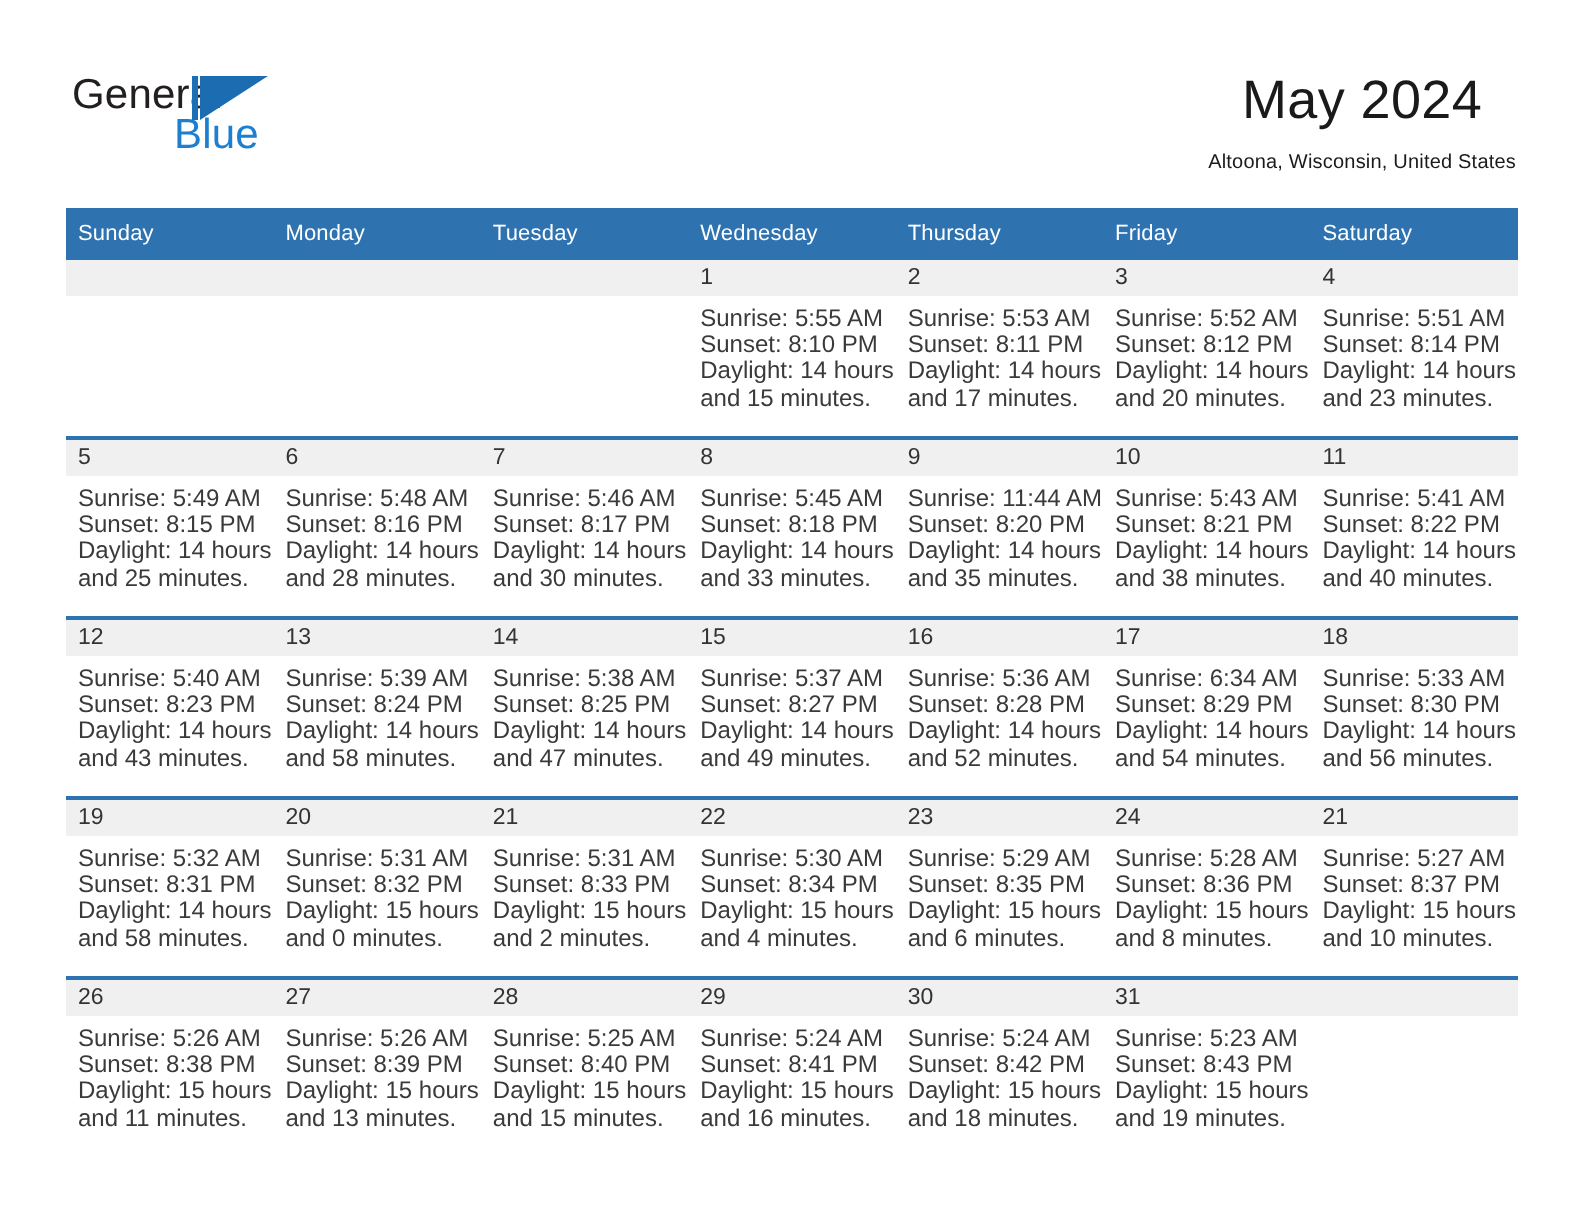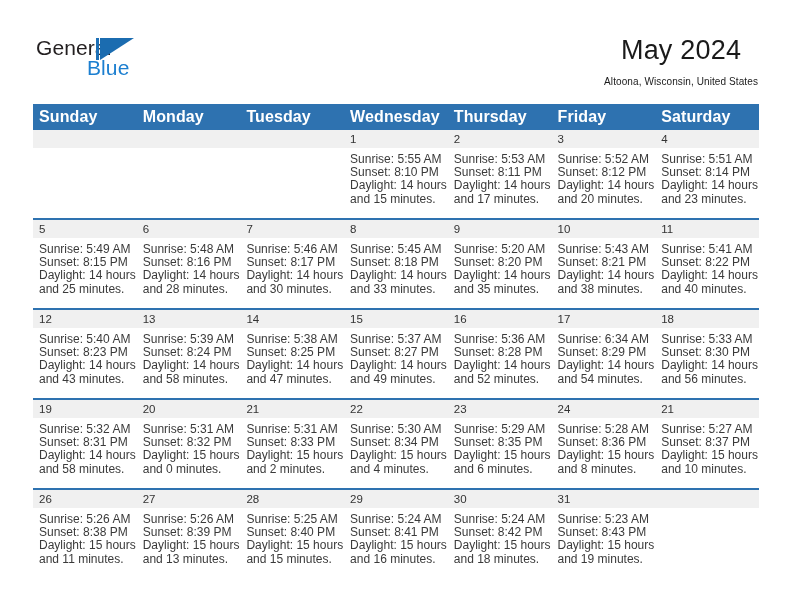--- a/index.html
+++ b/index.html
@@ -108,22 +108,22 @@
     position: absolute;
     left: 33px;
     top: 104px;
     width: 726px;
     border-collapse: collapse;
     table-layout: fixed;
   }
   .cal th {
     background: #2e72b0;
     color: #ffffff;
-    font-size: 16px;
-    font-weight: bold;
+    font-size: 11px;
+    font-weight: normal;
     text-align: left;
     padding: 4px 0 4px 6px;
     height: 18px;
     letter-spacing: 0.1px;
   }
   .cal td {
     vertical-align: top;
     padding: 0;
     width: 103.71px;
     border-top: 2px solid #2e72b0;
@@ -297,21 +297,21 @@
                 <div>Sunset: 8:18 PM</div>
                 <div>Daylight: 14 hours</div>
                 <div>and 33 minutes.</div>
               </div>
             </div>
           </td>
           <td>
             <div class="cell">
               <div class="daynum-band">9</div>
               <div class="details">
-                <div>Sunrise: 5:20 AM</div>
+                <div>Sunrise: 11:44 AM</div>
                 <div>Sunset: 8:20 PM</div>
                 <div>Daylight: 14 hours</div>
                 <div>and 35 minutes.</div>
               </div>
             </div>
           </td>
           <td>
             <div class="cell">
               <div class="daynum-band">10</div>
               <div class="details">

